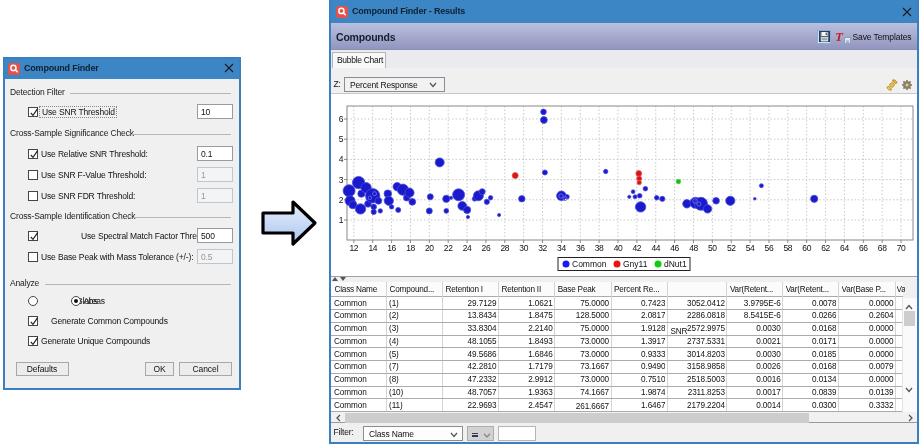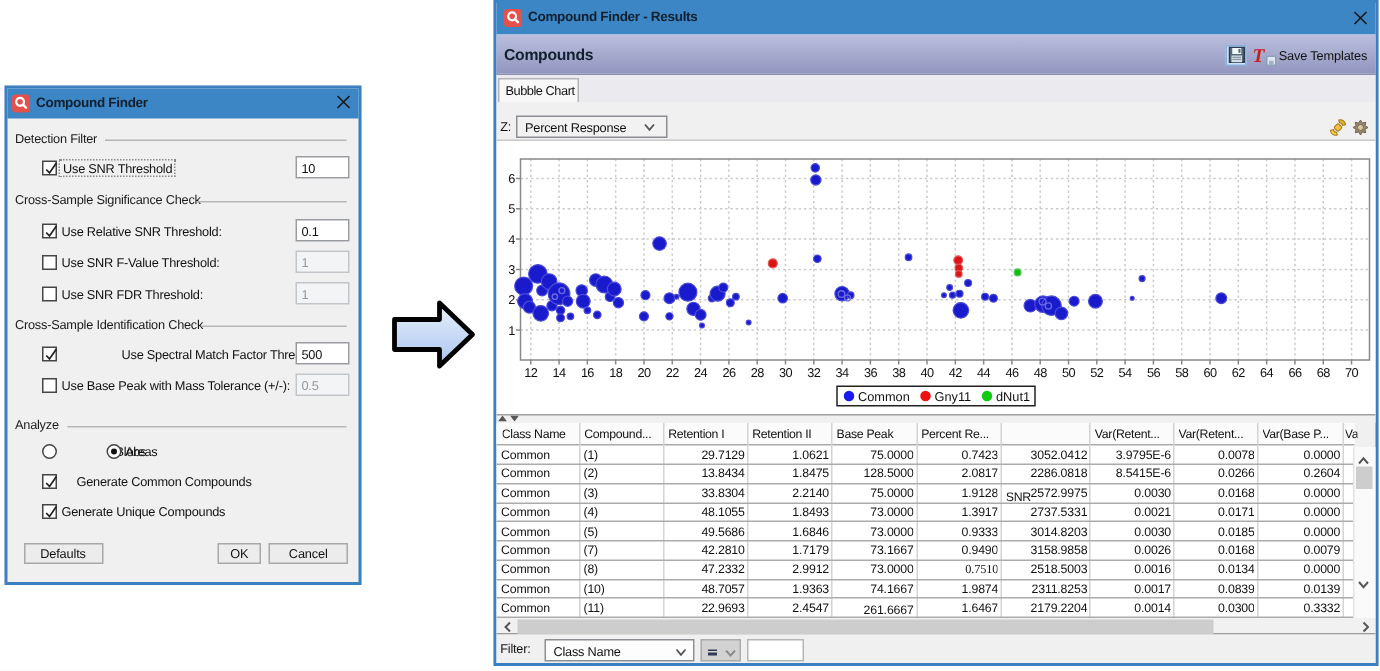--- a/index.html
+++ b/index.html
@@ -468,21 +468,21 @@
       <div class="abs td num" style="left:398.4px;top:81.35000000000001px;width:51.30000000000007px;">0.0026</div>
       <div class="abs td num" style="left:454.20000000000005px;top:81.35000000000001px;width:51.299999999999955px;">0.0168</div>
       <div class="abs td num" style="left:510px;top:81.35000000000001px;width:52.5px;">0.0079</div>
       <div class="abs td num" style="left:567px;top:81.35000000000001px;width:3.5px;"></div>
       <div class="abs" style="left:0;top:103.65px;width:572px;height:1px;background:#ababab;"></div>
       <div class="abs td" style="left:3px;top:94.10000000000001px;width:50.5px;">Common</div>
       <div class="abs td" style="left:58px;top:94.10000000000001px;width:51.5px;">(8)</div>
       <div class="abs td num" style="left:114px;top:94.10000000000001px;width:51.5px;">47.2332</div>
       <div class="abs td num" style="left:170px;top:94.10000000000001px;width:51.700000000000045px;">2.9912</div>
       <div class="abs td num" style="left:226.20000000000005px;top:94.10000000000001px;width:51.89999999999998px;">73.0000</div>
-      <div class="abs td num" style="left:282.6px;top:94.10000000000001px;width:51.89999999999998px;font-family:Liberation Serif, serif;">0.7510</div>
+      <div class="abs td num" style="left:282.6px;top:94.10000000000001px;width:51.89999999999998px;">0.7510</div>
       <div class="abs td num" style="left:339px;top:94.10000000000001px;width:54.89999999999998px;">2518.5003</div>
       <div class="abs td num" style="left:398.4px;top:94.10000000000001px;width:51.30000000000007px;">0.0016</div>
       <div class="abs td num" style="left:454.20000000000005px;top:94.10000000000001px;width:51.299999999999955px;">0.0134</div>
       <div class="abs td num" style="left:510px;top:94.10000000000001px;width:52.5px;">0.0000</div>
       <div class="abs td num" style="left:567px;top:94.10000000000001px;width:3.5px;"></div>
       <div class="abs" style="left:0;top:116.4px;width:572px;height:1px;background:#ababab;"></div>
       <div class="abs td" style="left:3px;top:106.85000000000001px;width:50.5px;">Common</div>
       <div class="abs td" style="left:58px;top:106.85000000000001px;width:51.5px;">(10)</div>
       <div class="abs td num" style="left:114px;top:106.85000000000001px;width:51.5px;">48.7057</div>
       <div class="abs td num" style="left:170px;top:106.85000000000001px;width:51.700000000000045px;">1.9363</div>

